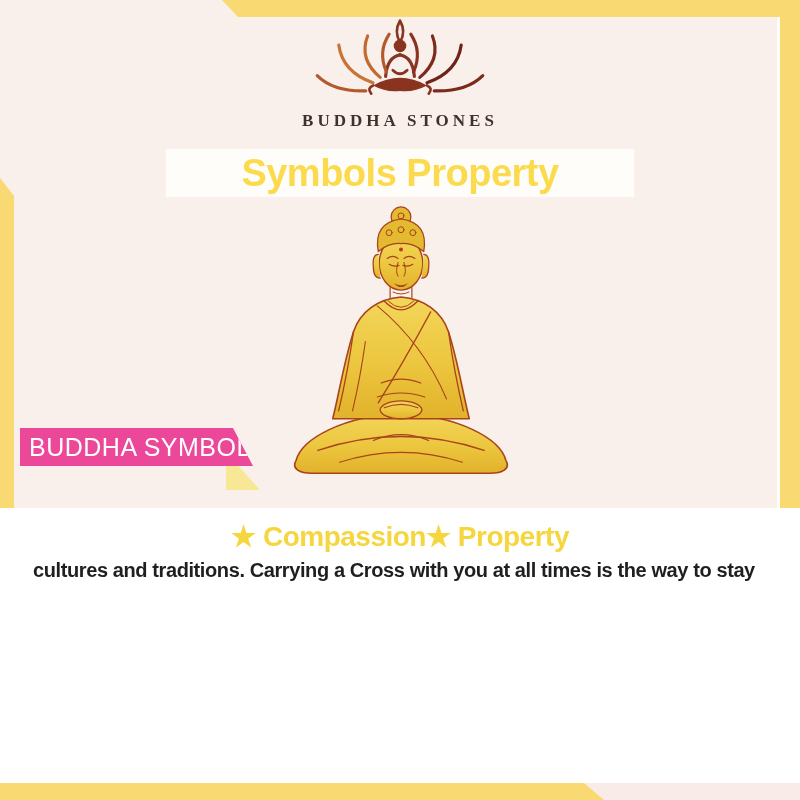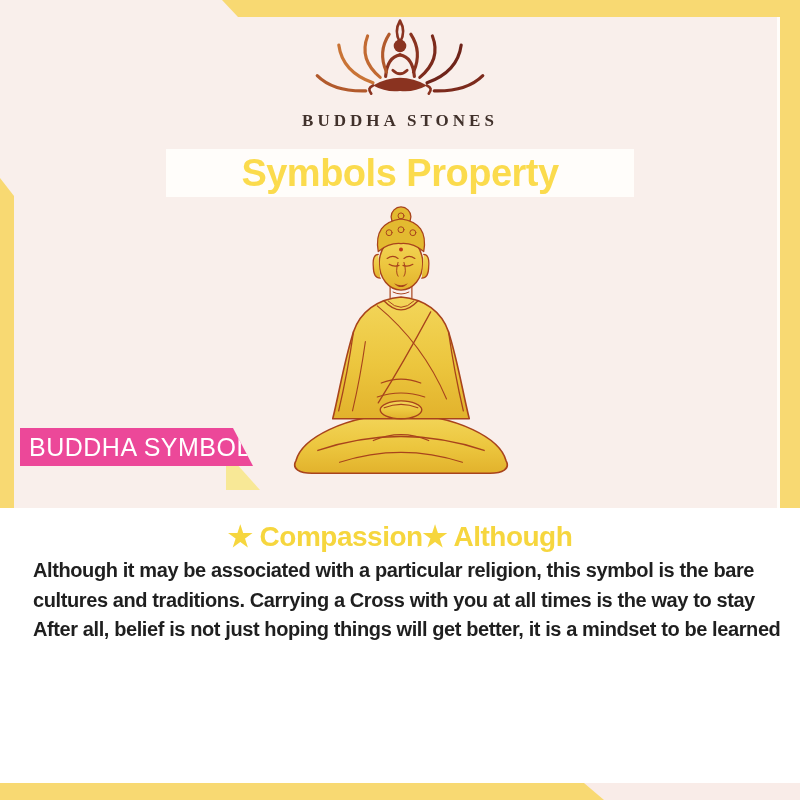--- a/index.html
+++ b/index.html
@@ -148,18 +148,16 @@
     <path d="M112,90 Q120,94 128,90" fill="none" stroke="#a8431c" stroke-width="1"></path>
   </svg>
 </div>
 
 <div class="abs ribbon-shadow"></div>
 <div class="abs ribbon">
   <span class="ribbon-text">BUDDHA SYMBOL</span>
 </div>
 
 <div class="abs content-section"></div>
-<div class="abs content-heading">★ Compassion★ Although</div>
+<div class="abs content-heading">★ Compassion★ Property</div>
 <div class="abs body-text">
-  <div class="body-line">Although it may be associated with a particular religion, this symbol is the bare</div>
   <div class="body-line">cultures and traditions. Carrying a Cross with you at all times is the way to stay</div>
-  <div class="body-line">After all, belief is not just hoping things will get better, it is a mindset to be learned</div>
 </div>
 
 </body></html>

